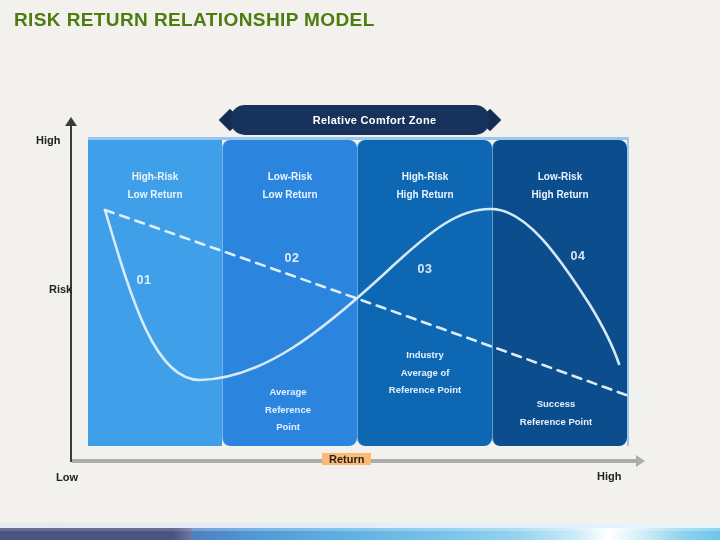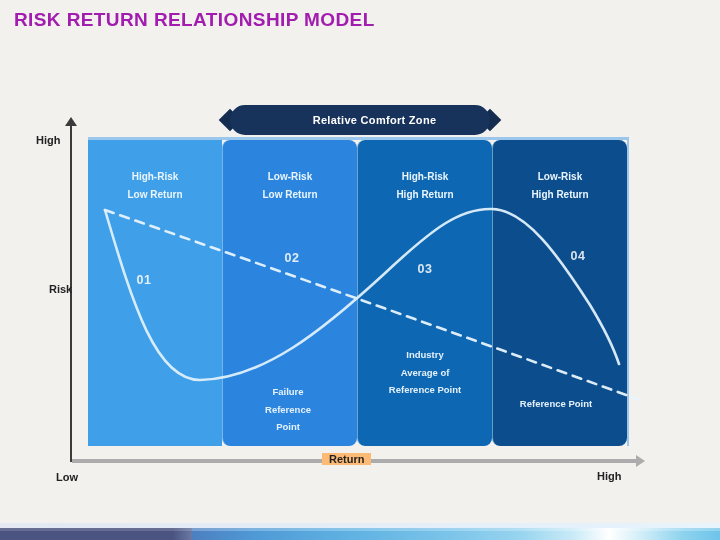--- a/index.html
+++ b/index.html
@@ -1,20 +1,20 @@
 <!DOCTYPE html>
 <html><head>
 <meta charset="utf-8">
 <style>
   html,body{margin:0;padding:0;}
   body{font-family:"Liberation Sans", sans-serif; background:#ffffff;}
   .slide{position:relative; width:720px; height:540px; background:#F2F1EE; overflow:hidden;}
 
   
-  .title{position:absolute; left:14px; top:9px; font-size:19px; font-weight:700; letter-spacing:.4px; color:#a21caf;}
+  .title{position:absolute; left:14px; top:9px; font-size:19px; font-weight:700; letter-spacing:.4px; color:#4d7c0f;}
   .subtitle{position:absolute; left:14px; top:37px; font-size:13px; color:#17171c;}
 
   
   .diamond{position:absolute; width:16px; height:16px; top:112px; background:#142C50; transform:rotate(45deg); z-index:1;}
   .diamond.left{left:222px;}
   .diamond.right{left:482px;}
   .banner-pill{position:absolute; left:230px; top:105px; width:260px; height:30px; border-radius:15px;
     background:#17325B; z-index:2; display:flex; align-items:center; justify-content:center;}
   .banner-pill span{color:#fff; font-size:11px; font-weight:700; letter-spacing:.3px;margin-left:29px;}
 
@@ -109,30 +109,31 @@
         <span>High Return</span>
       </div>
     </div>
 
     <div class="num n1">01</div>
     <div class="num n2">02</div>
     <div class="num n3">03</div>
     <div class="num n4">04</div>
 
     <div class="ref ref-failure">
-      <span>Failure</span>
+      <span>Average</span>
       <span>Reference</span>
       <span>Point</span>
     </div>
     <div class="ref ref-industry">
       <span>Industry</span>
       <span>Average of</span>
       <span>Reference Point</span>
     </div>
     <div class="ref ref-success">
+      <span>Success</span>
       <span>Reference Point</span>
     </div>
 
     <svg class="curves" width="560" height="306" viewBox="0 0 560 306">
       <path d="M 17 70 Q 290 165 552 260" fill="none" stroke="#E8F4FD" stroke-width="2.6" stroke-dasharray="9 7" stroke-linecap="round" opacity="0.95"></path>
       <path d="M 17 70 C 45 165, 68 240, 112 240 C 175 239, 235 190, 295 135 C 345 88, 372 68, 404 69 C 438 70, 470 115, 502 165 C 516 188, 525 206, 531 224" fill="none" stroke="#DFF0FB" stroke-width="2.6" stroke-linecap="round" opacity="0.95"></path>
     </svg>
   </div>
 
   <div class="y-arrow"></div>

